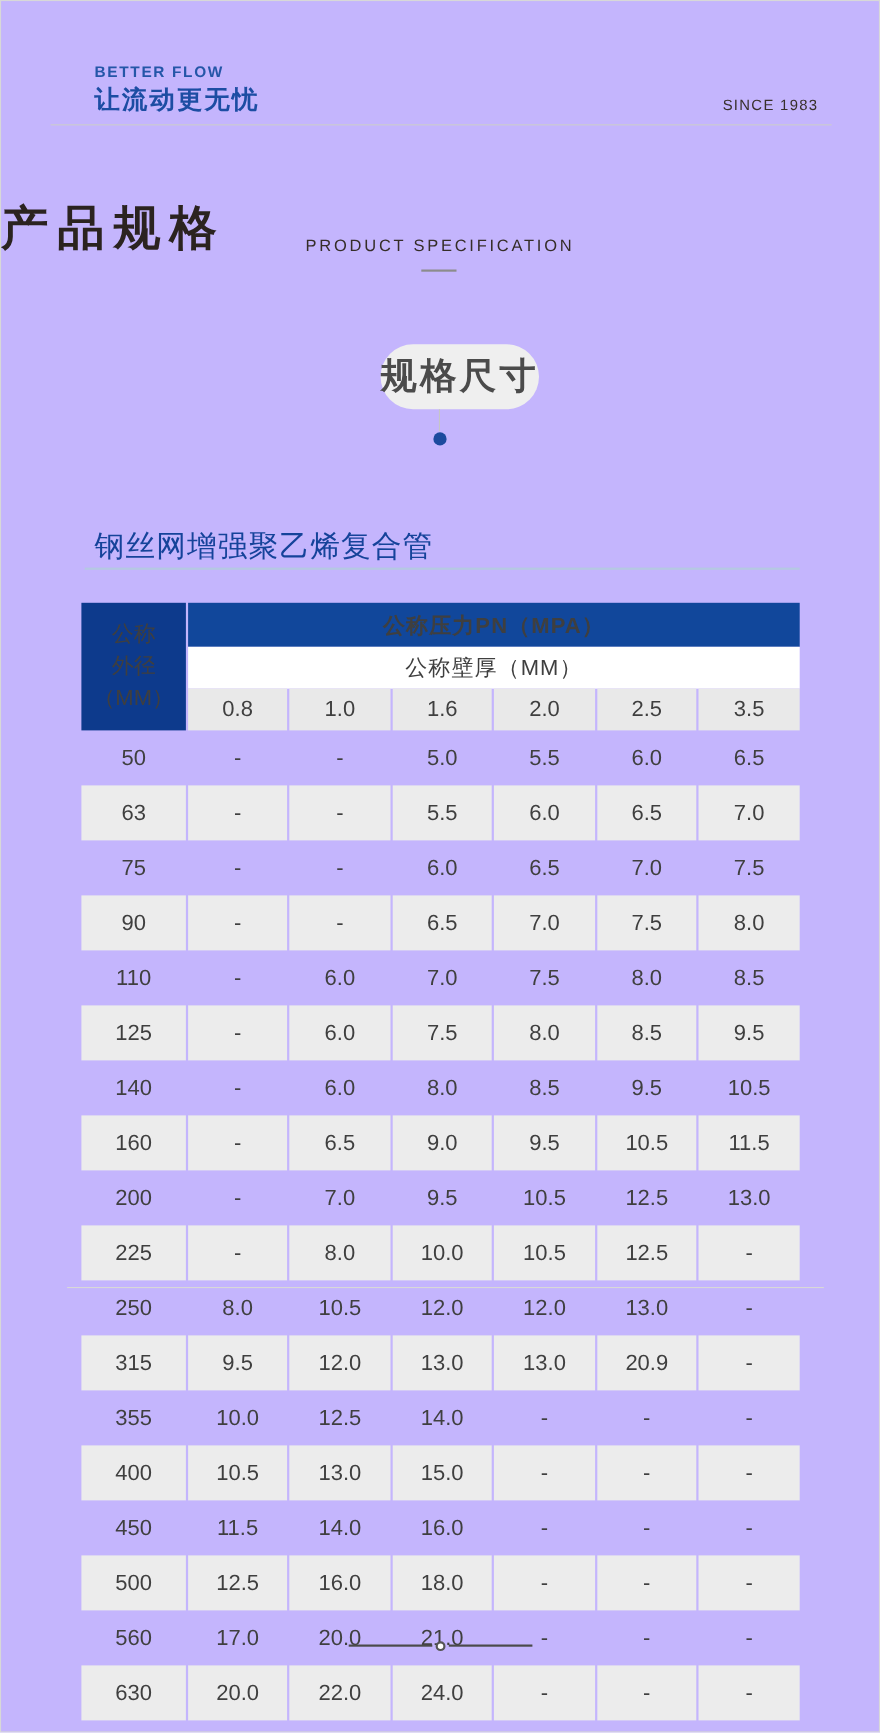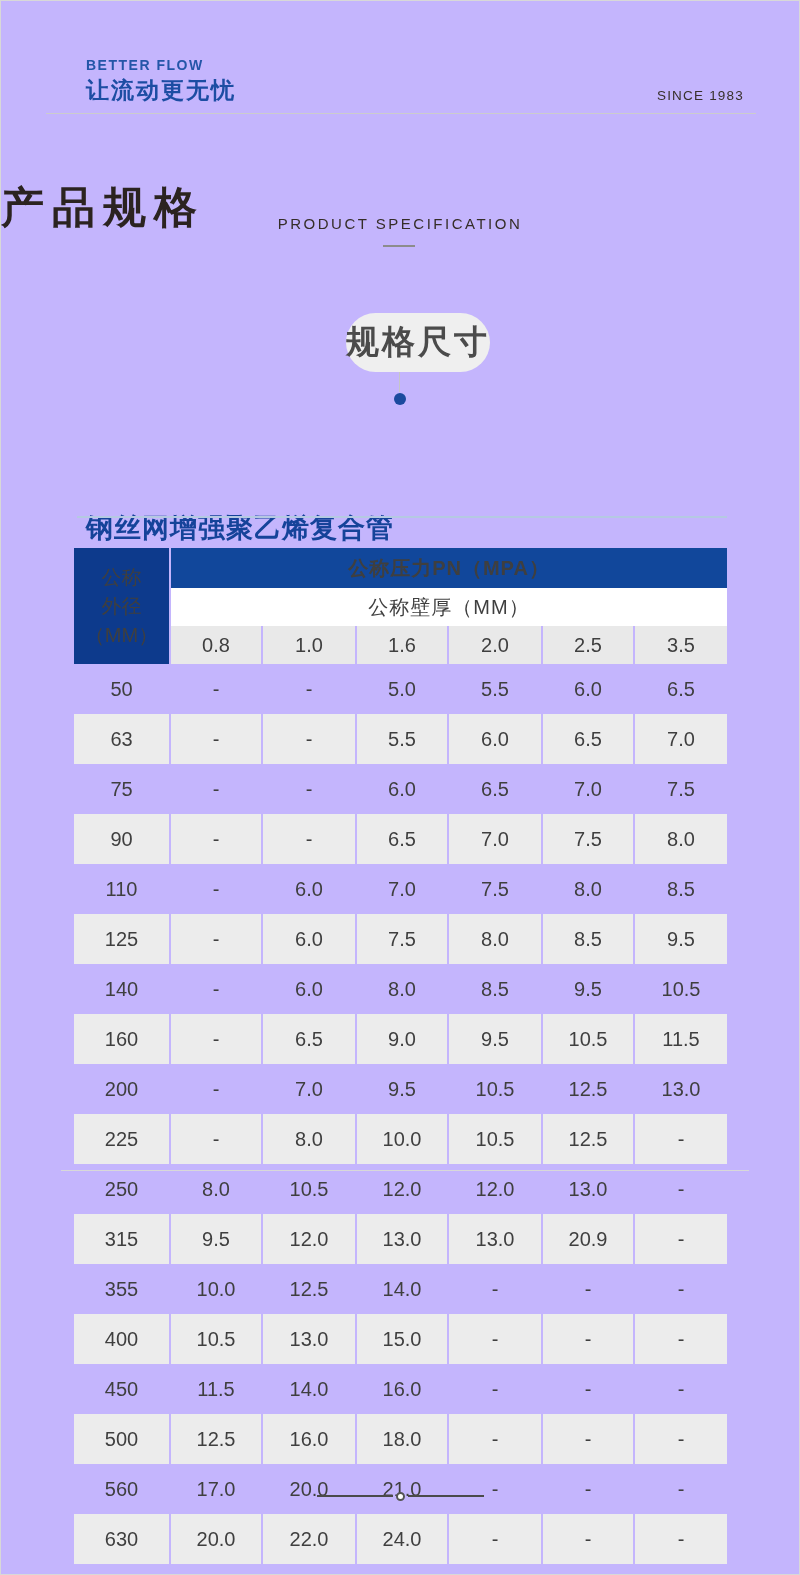--- a/index.html
+++ b/index.html
@@ -22,21 +22,21 @@
     font-size:15px; font-weight:500; color:#352d28; letter-spacing:2.5px; }
   .title-rule { position:absolute; top:244px; left:382px; width:32px; height:2px; background:#8c8c8c; }
   
   .badge { position:absolute; top:312px; left:322px; width:144px; height:59px;
     background:#efefef; border-radius:30px; display:flex; align-items:center; justify-content:center;
     font-size:33px; font-weight:bold; color:#4b4b4b; letter-spacing:3px;margin-left:23px; }
   .badge-connector { position:absolute; top:371px; left:398px; width:1px; height:20px; background:#c6c6c6; }
   .badge-dot { position:absolute; top:392px; left:393px; width:12px; height:12px; border-radius:50%; background:#1c4a9e; }
   
   .section-heading { position:absolute; top:477px; left:85px;
-    font-size:27px; font-weight:bold; color:#15439a; letter-spacing:1px;margin-top:32px; }
+    font-size:27px; font-weight:normal; color:#15439a; letter-spacing:1px; }
   .section-rule { position:absolute; top:515px; left:76px; width:650px; border-top:2px solid #b5c9e2; }
   
   .table-wrap { position:absolute; top:547px; left:71px; }
   table.spec { border-collapse:separate; border-spacing:2px 0; width:657px; table-layout:fixed; }
   table.spec td { text-align:center; vertical-align:middle; font-size:20px; color:#3f3f3f; }
   tr.hrow-pn { height:40px; }
   tr.hrow-thk { height:38px; }
   tr.hrow-units { height:38px;padding-left:12px; }
   td.corner { background:#0d3a8c; color:#ffffff; font-size:20px; line-height:1.45; font-weight:500; }
   td.pn { background:#11479b; color:#ffffff; font-size:19px; font-weight:bold; letter-spacing:1px;margin-top:17px; }

